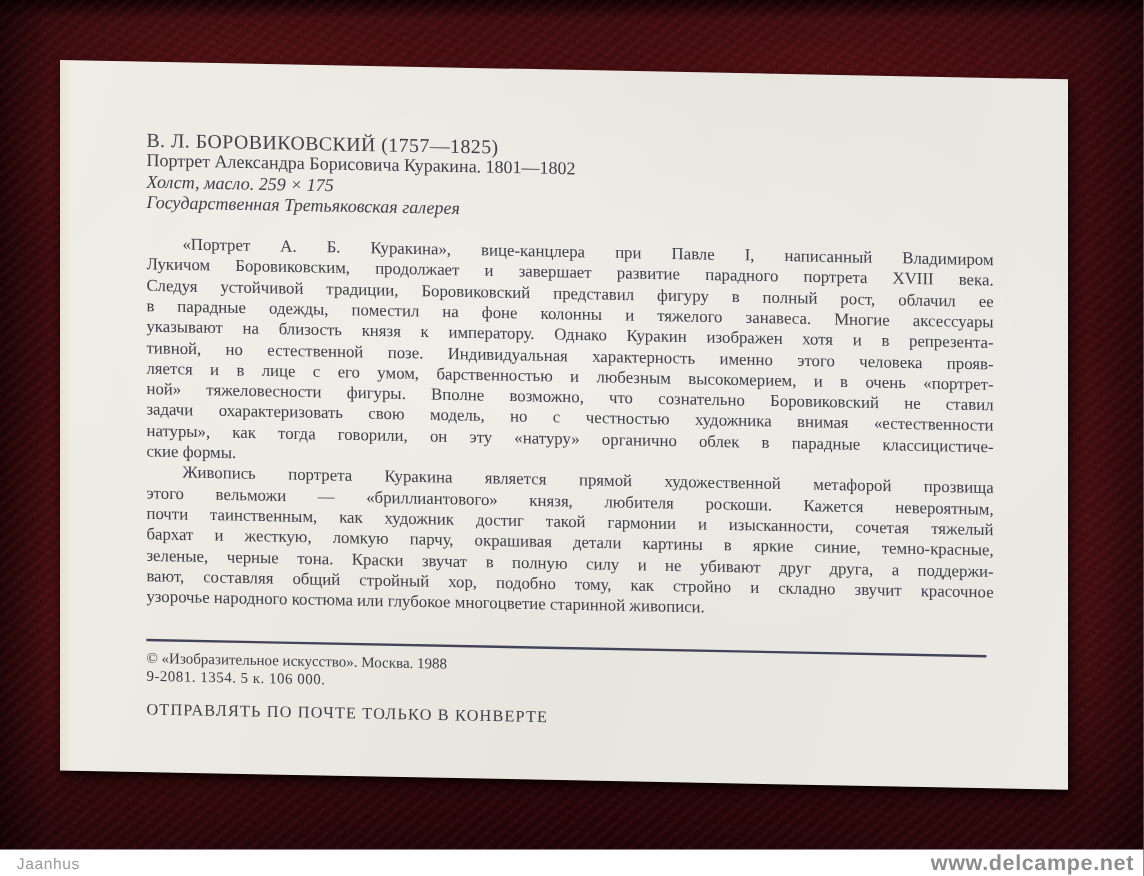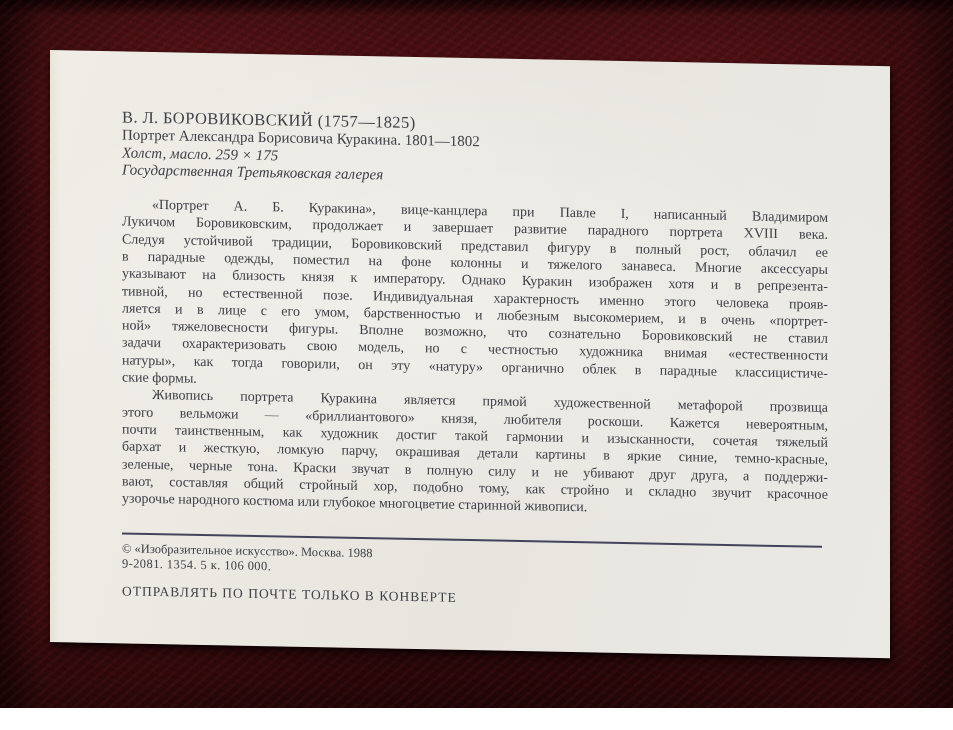--- a/index.html
+++ b/index.html
@@ -152,14 +152,18 @@
 
     <div class="footer-block">
       <div class="divider"></div>
       <div class="pub-line">© «Изобразительное искусство». Москва. 1988</div>
       <div class="code-line">9-2081. 1354. 5 к. 106 000.</div>
       <div class="postal-line">ОТПРАВЛЯТЬ ПО ПОЧТЕ ТОЛЬКО В КОНВЕРТЕ</div>
     </div>
 
   </div>
 
+  <div class="strip">
+    <span class="wm-left">Jaanhus</span>
+    <span class="wm-right">www.delcampe.net</span>
+  </div>
 
 </div>
 
 </body></html>

